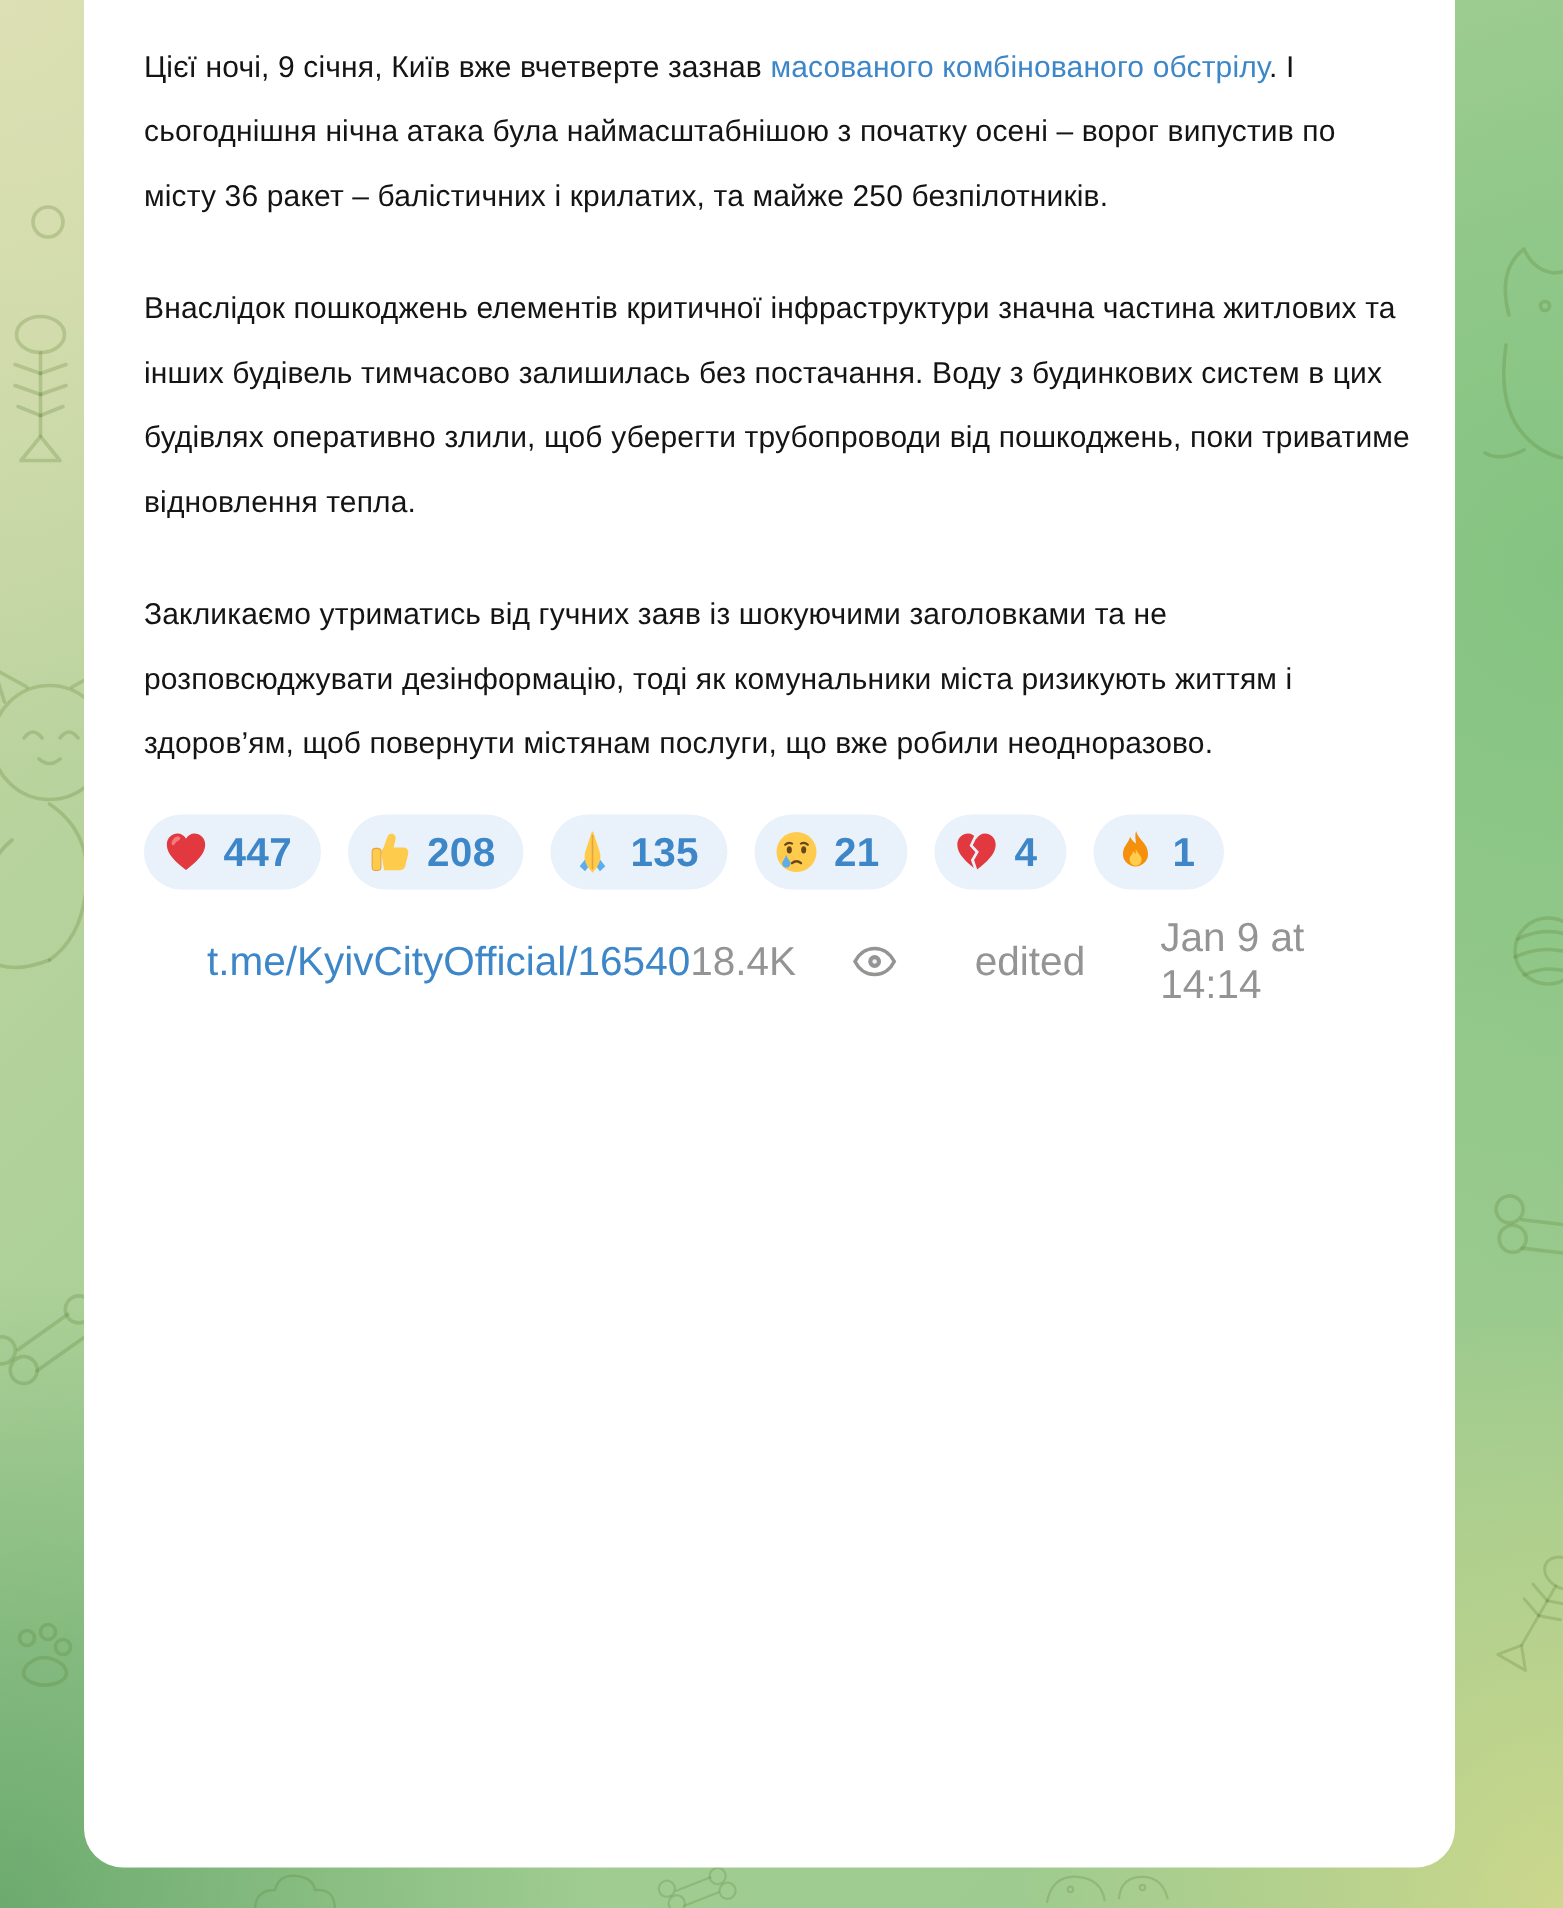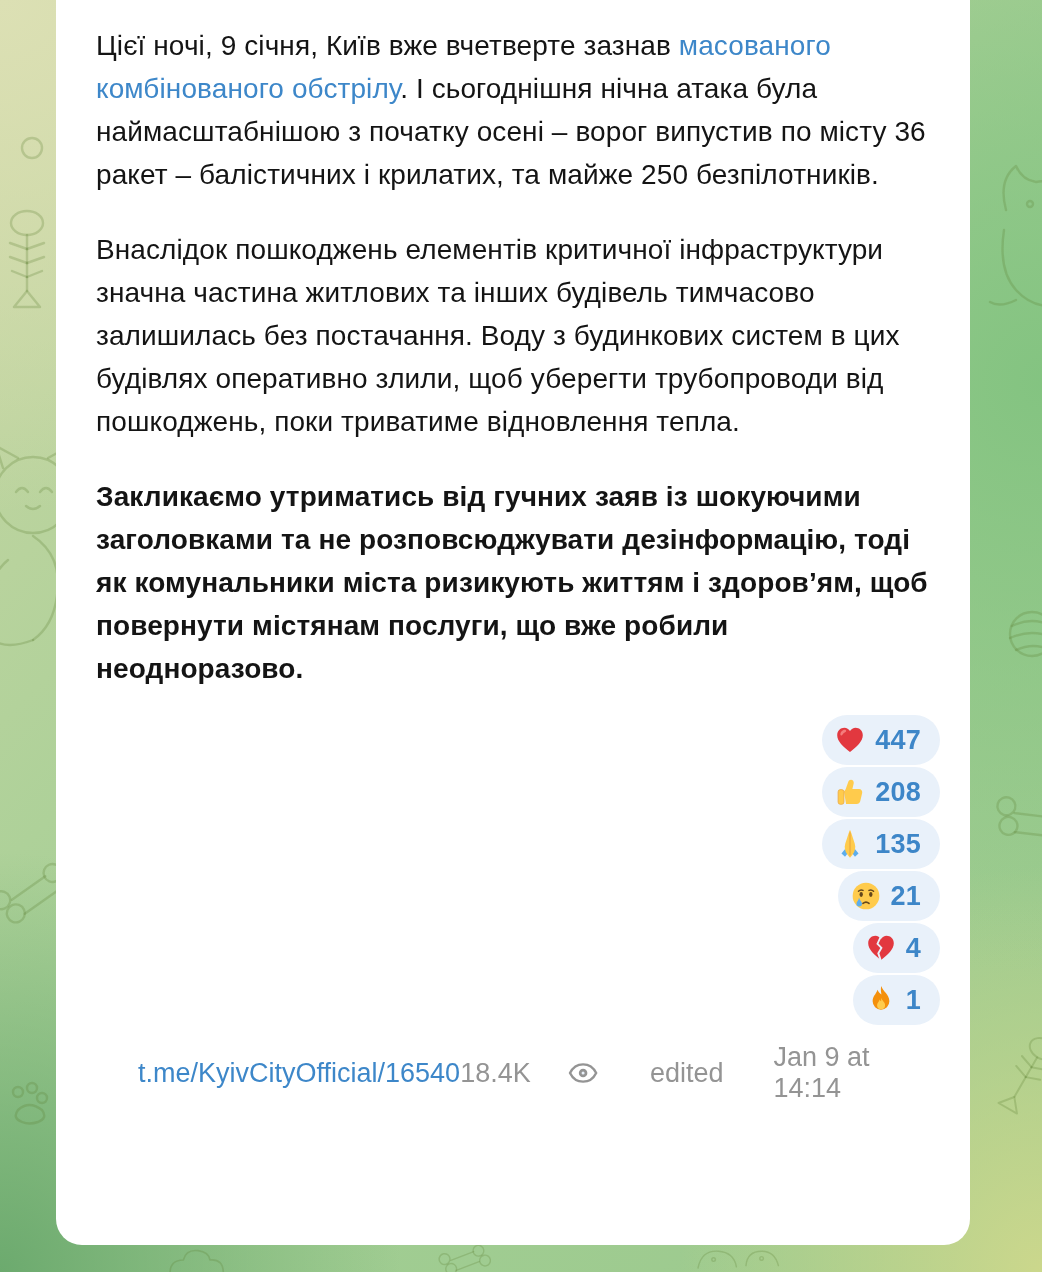--- a/index.html
+++ b/index.html
@@ -22,28 +22,28 @@
     fill:none;stroke:rgba(92,128,52,0.26);stroke-width:2.4;stroke-linecap:round;stroke-linejoin:round;
   }
   .bubble{
     position:absolute;z-index:2;
     left:56px;top:-26px;width:914px;height:1271px;
     background:#ffffff;border-radius:26px;
     box-sizing:border-box;
     padding:50px 30px 0 40px;
   }
   .msg-text{
-    font-size:28px;line-height:43px;color:#141414;
+    font-size:20px;line-height:43px;color:#141414;
     letter-spacing:0.1px;
   }
   .msg-text p{margin:0 0 32px 0;}
-  .msg-text p:last-child{margin-bottom:0;font-weight:bold;}
+  .msg-text p:last-child{margin-bottom:0;}
   .inline-link{color:#3d87c9;cursor:pointer;text-decoration:none;}
   .reactions{
-    display:flex;align-items:flex-end;gap:2px;margin-top:25px;flex-direction:column;
+    display:flex;align-items:flex-end;gap:18px;margin-top:25px;
   }
   .reaction-pill{
     display:flex;align-items:center;gap:9px;
     background:#e9f1fa;border-radius:25px;height:50px;
     padding:0 19px 0 12px;cursor:pointer;
   }
   .reaction-pill .emoji-icon{width:32px;height:32px;display:block;}
   .reaction-count{
     color:#3d86c8;font-size:27px;font-weight:bold;letter-spacing:0.2px;
   }

